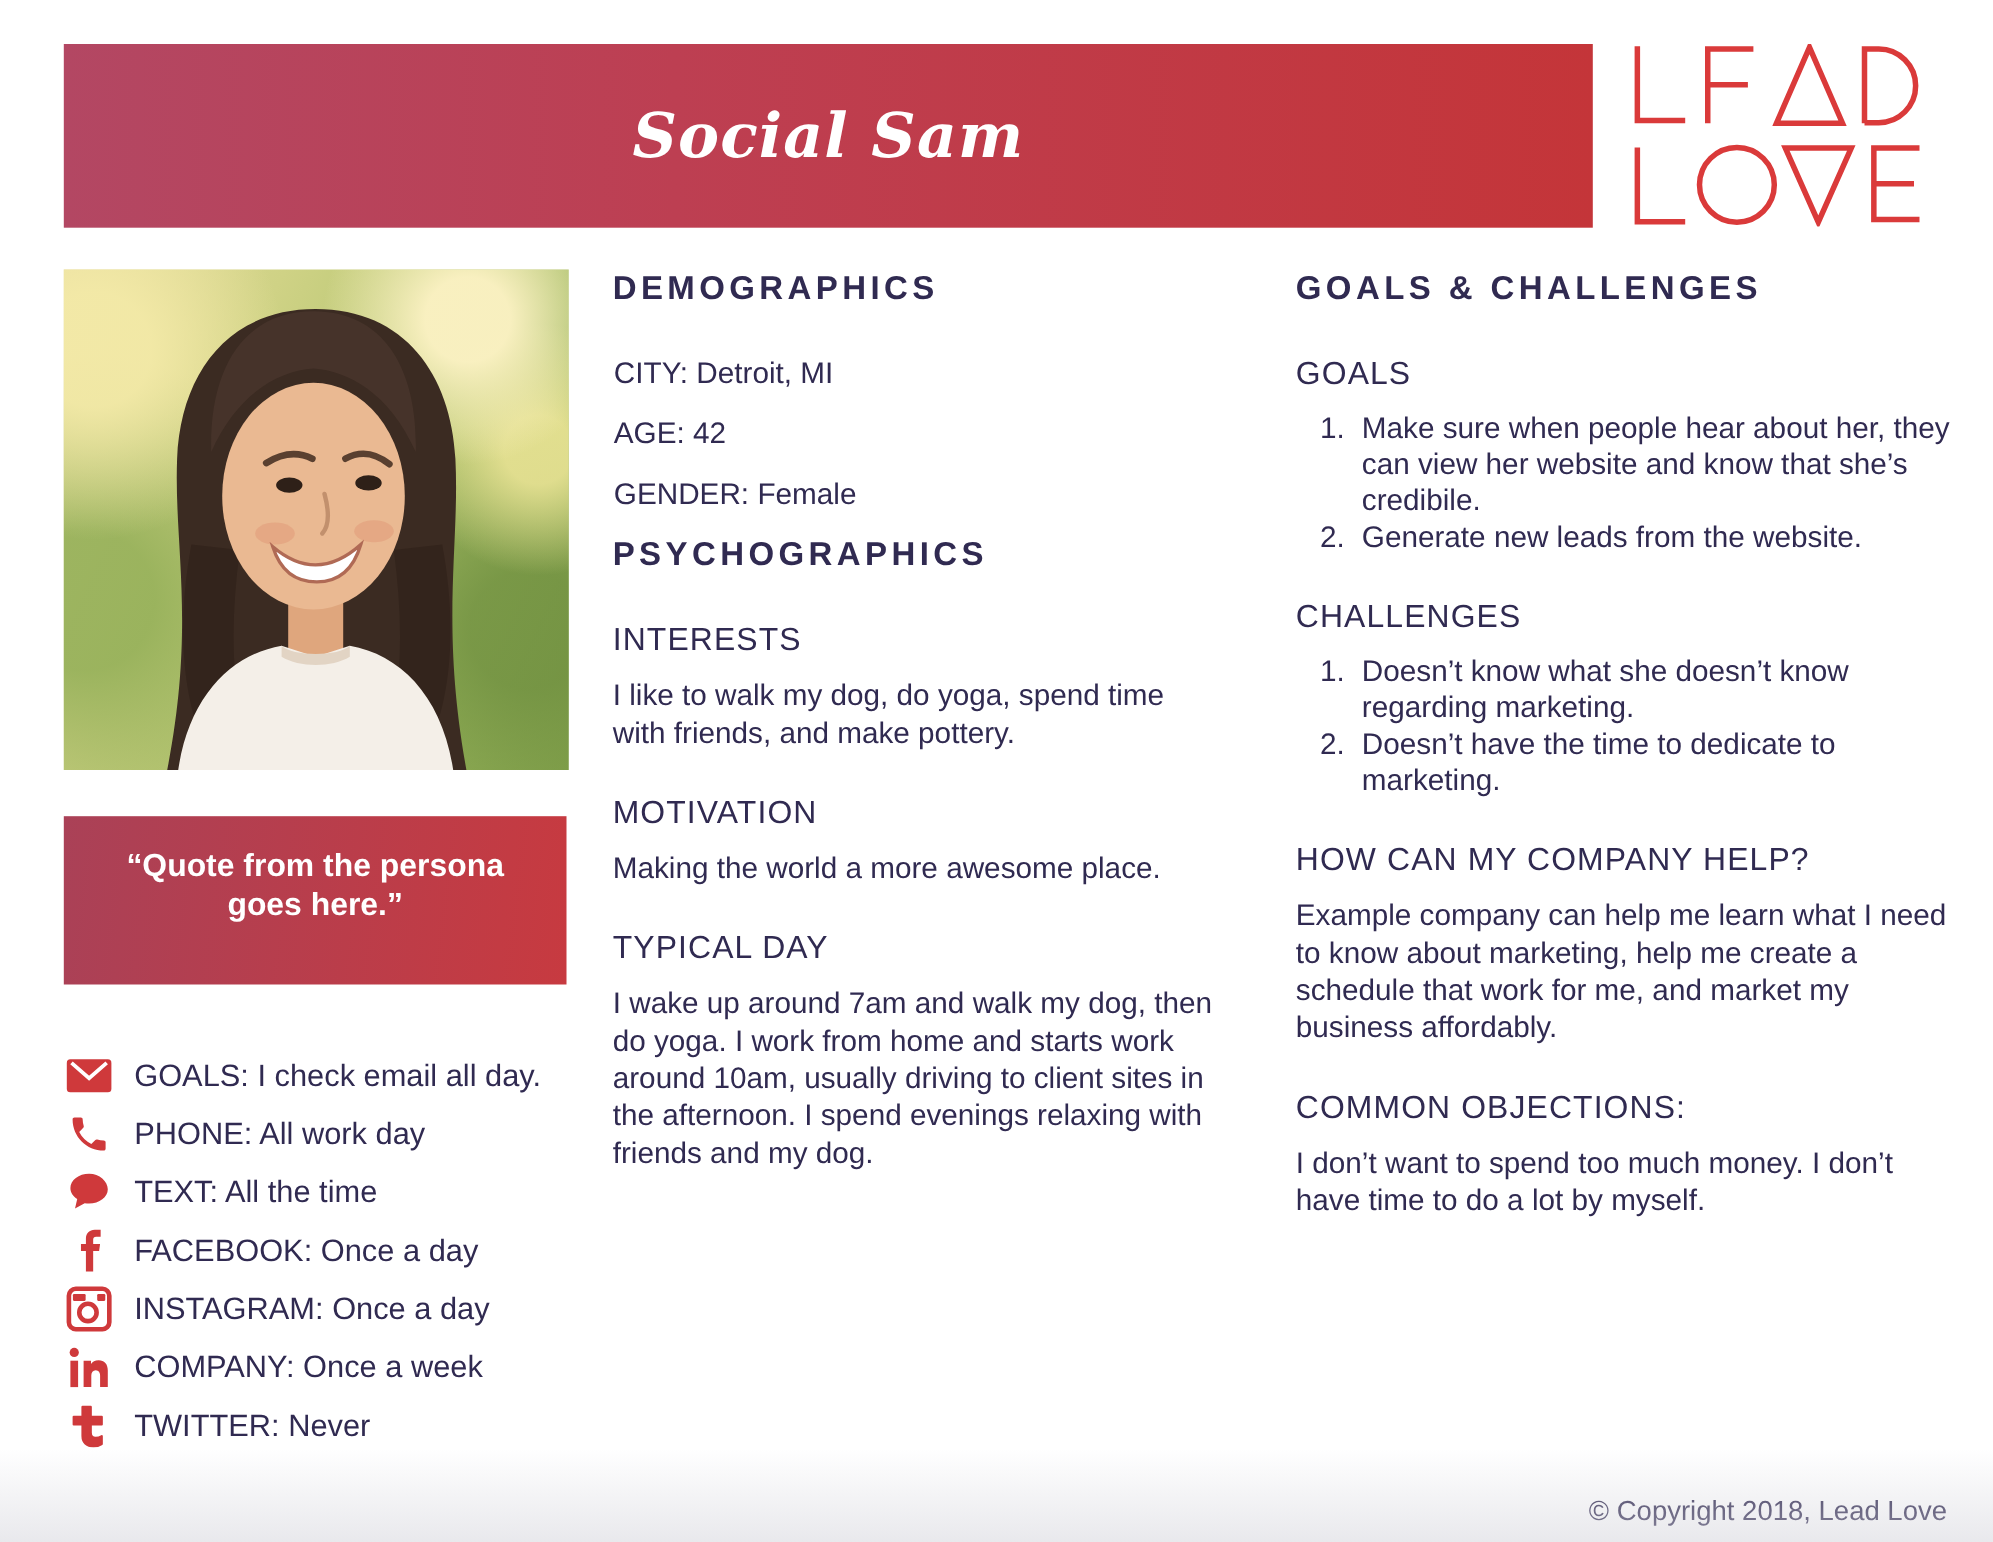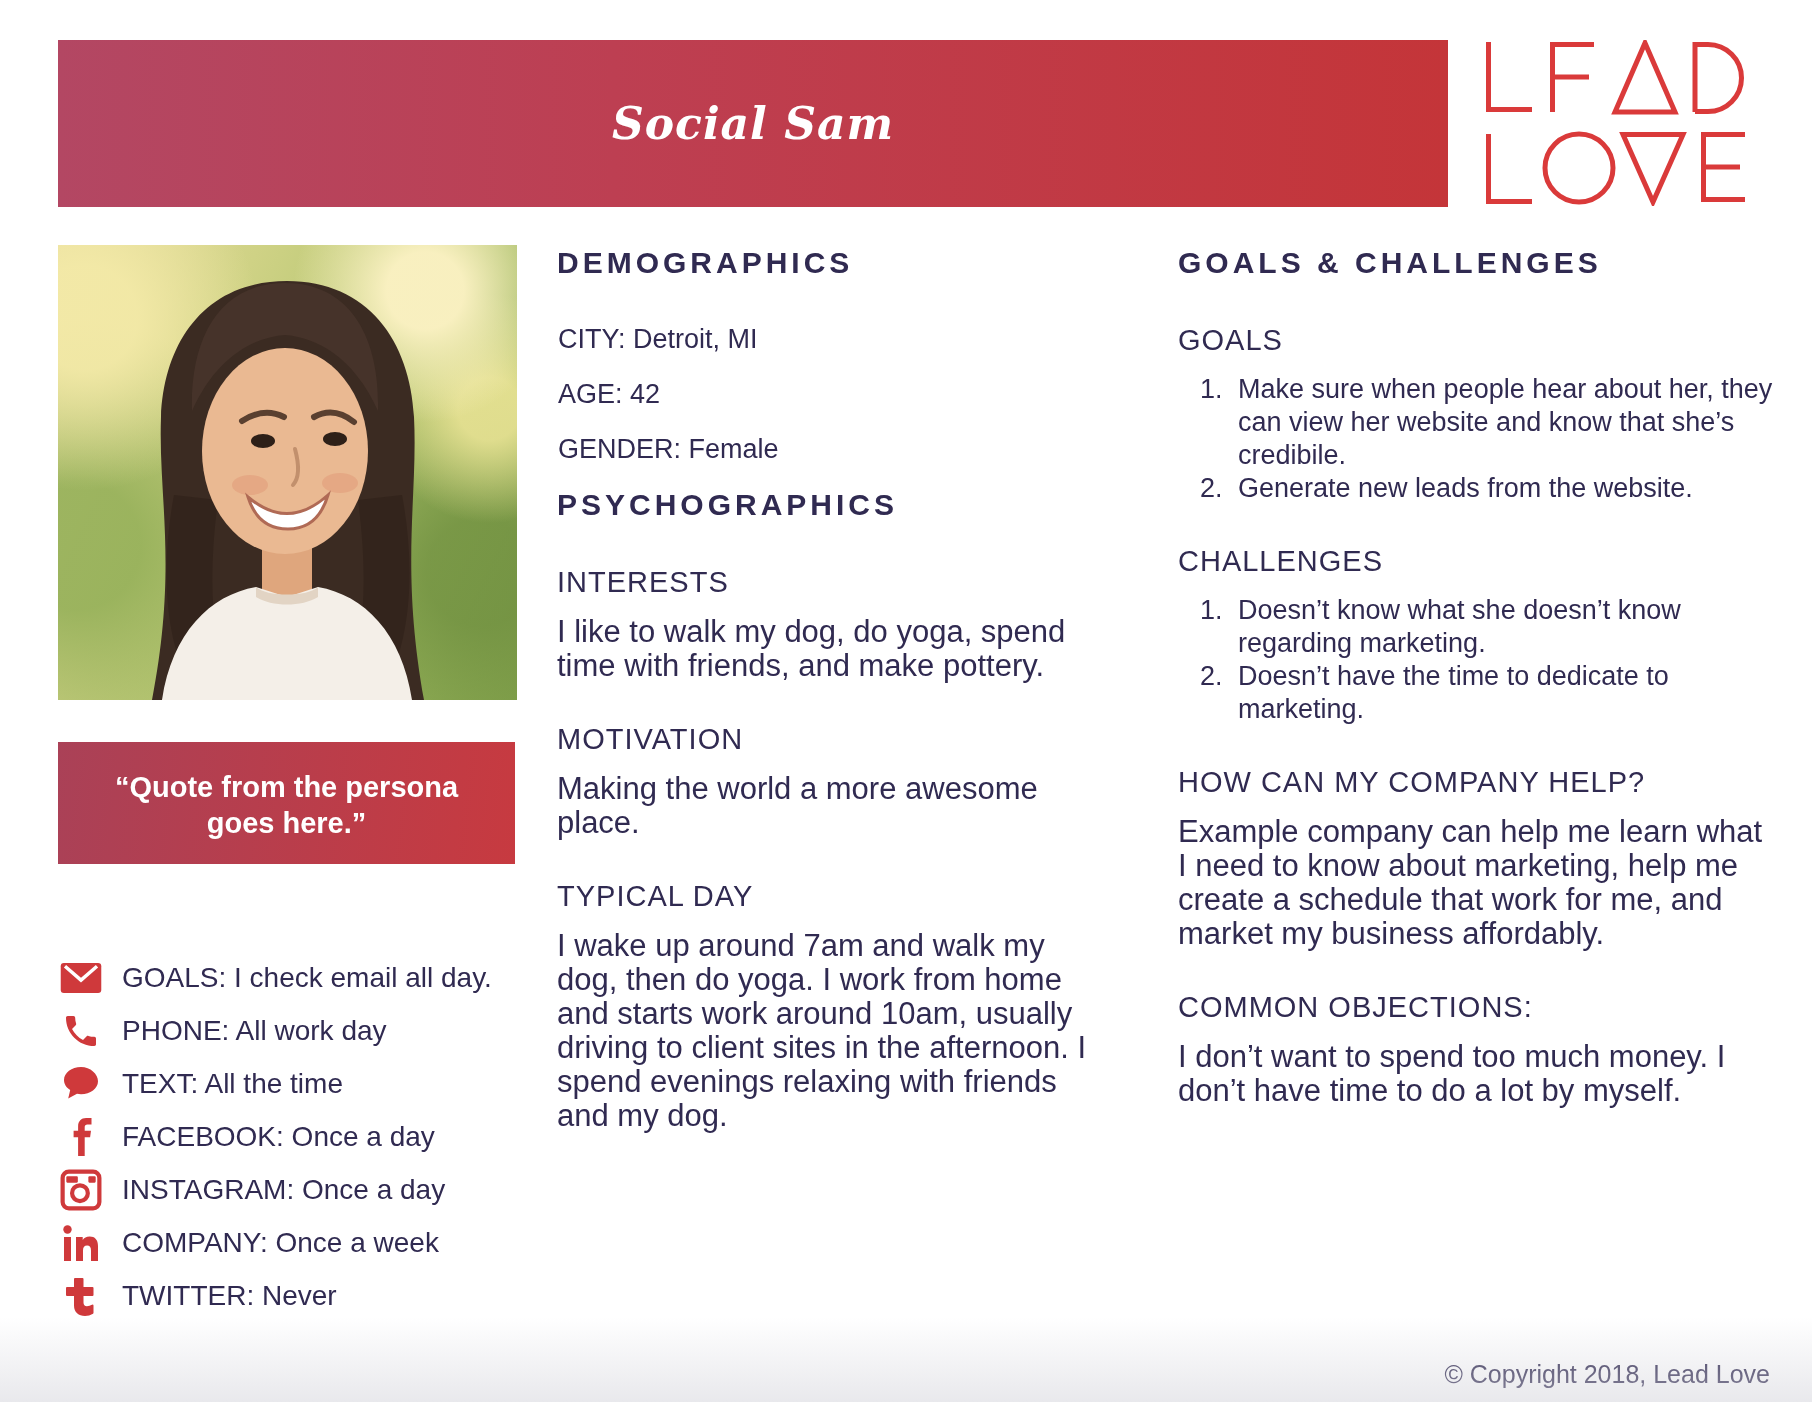--- a/index.html
+++ b/index.html
@@ -6,58 +6,58 @@
   #page{position:relative;width:1812px;height:1402px;background:#ffffff;overflow:hidden;
         font-family:"Liberation Sans",sans-serif;color:#302a51;}
   .bottom-fade{position:absolute;left:0;bottom:0;width:100%;height:85px;
         background:linear-gradient(180deg,rgba(222,222,228,0) 0%,rgba(214,214,221,0.55) 100%);}
 
   
   #banner{position:absolute;left:58px;top:40px;width:1390px;height:167px;
         background:linear-gradient(90deg,#b34763 0%,#bd3f52 40%,#c43539 100%);
         display:flex;align-items:center;justify-content:center;}
   #banner .title{font-family:"DejaVu Serif",serif;font-style:italic;font-weight:700;
-        font-size:44px;letter-spacing:1px;color:#ffffff;text-align:center;}
+        font-size:56px;letter-spacing:1px;color:#ffffff;text-align:center;}
 
   
   #logo{position:absolute;left:1482px;top:40px;width:272px;height:166px;}
   .sr{position:absolute;width:1px;height:1px;overflow:hidden;clip-path:inset(50%);}
 
   
   #photo{position:absolute;left:58px;top:245px;width:459px;height:455px;overflow:hidden;
         background:
           radial-gradient(circle at 80% 10%, rgba(252,242,196,0.95) 0 7%, rgba(252,242,196,0) 24%),
           radial-gradient(circle at 94% 36%, rgba(238,230,152,0.85) 0 6%, rgba(238,230,152,0) 22%),
           radial-gradient(circle at 6% 16%, rgba(244,234,168,0.9) 0 9%, rgba(244,234,168,0) 30%),
           radial-gradient(circle at 92% 72%, rgba(108,140,62,0.7) 0 10%, rgba(108,140,62,0) 36%),
           radial-gradient(circle at 4% 66%, rgba(142,172,84,0.8) 0 12%, rgba(142,172,84,0) 42%),
           linear-gradient(115deg,#e5da9c 0%,#cfd285 30%,#b4c571 55%,#97b35a 80%,#85a44d 100%);}
   #photo svg{position:absolute;left:0;top:0;}
 
   
-  #quote-box{position:absolute;left:58px;top:742px;width:457px;height:122px;box-sizing:border-box;
+  #quote-box{position:absolute;left:58px;top:742px;width:457px;height:153px;box-sizing:border-box;
         background:linear-gradient(97deg,#aa4157 0%,#c73a40 100%);
         padding:27px 42px 0;text-align:center;}
   #quote-box .quote{color:#ffffff;font-weight:700;font-size:29px;line-height:36px;}
 
   
   #contacts{position:absolute;left:58px;top:957px;width:480px;}
   .contact-row{display:flex;align-items:center;height:42px;margin-bottom:11px;}
   .contact-icon{width:46px;height:42px;display:flex;align-items:center;justify-content:center;flex:0 0 46px;}
   .contact-text{margin-left:18px;font-size:28px;white-space:nowrap;}
 
   
   #col-mid{position:absolute;left:557px;top:245px;width:556px;}
   #col-right{position:absolute;left:1178px;top:245px;width:596px;}
   .colhead{font-size:30px;line-height:36px;font-weight:700;letter-spacing:4px;margin:0 0 41px;}
   .colhead.later{}
   .field{font-size:27px;line-height:34px;margin:0 1px 21px;}
   .subhead{font-size:29px;line-height:36px;font-weight:400;letter-spacing:1px;margin:38px 0 15px;}
   .subhead.first{margin-top:22px;}
-  .body{font-size:31px;line-height:34px;margin:0;}
+  .body{font-size:27px;line-height:34px;margin:0;}
   ol.num{margin:0;padding:0 0 0 52px;font-size:27px;line-height:33px;}
   ol.num li{padding-left:8px;}
 
   
   #copyright{position:absolute;right:42px;top:1360px;font-size:25px;color:#302a51;}
 </style>
 </head>
 <body>
 
 <div id="page">

